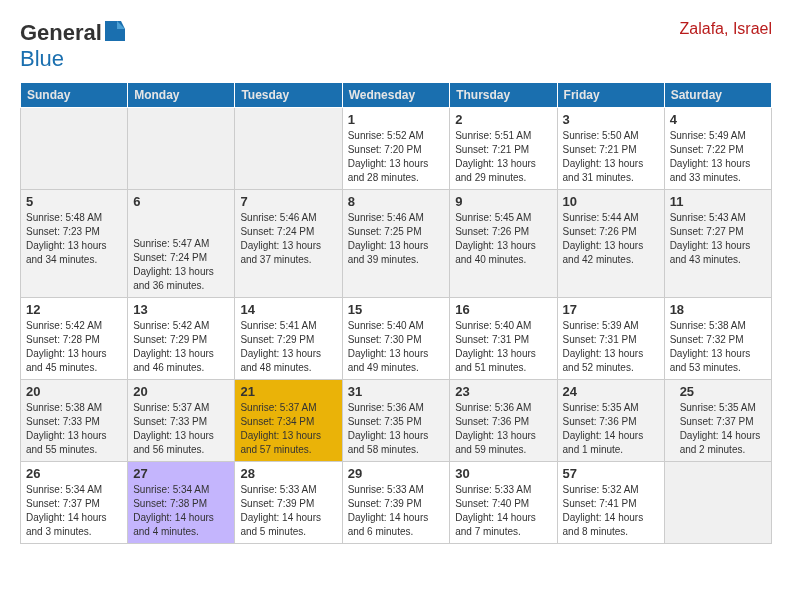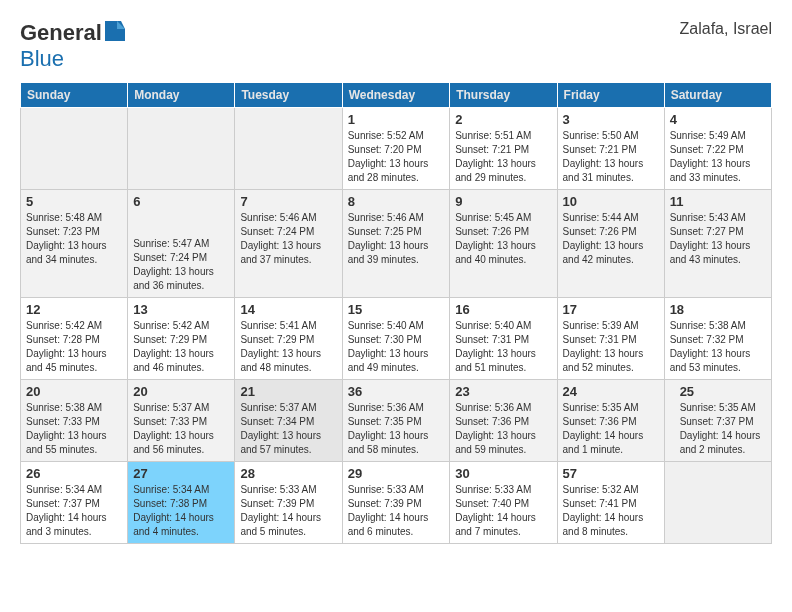--- a/index.html
+++ b/index.html
@@ -28,21 +28,21 @@
     .title-block {
       text-align: right;
     }
     .month-title {
       font-size: 36px;
       color: #333;
       font-weight: normal;
     }
     .location {
       font-size: 16px;
-      color: #404040;
+      color: #b91c1c;
     }
     .calendar {
       width: 100%;
       border-collapse: collapse;
       font-size: 11px;
     }
     .calendar th {
       background: #1a6faf;
       color: #e5e5e5;
       text-align: left;
@@ -259,29 +259,29 @@
 Daylight: 13 hours
 and 55 minutes.</div>
         </td>
         <td style="background: rgb(242, 242, 242); margin-left: 42px;">
           <span class="day-num">20</span>
           <div class="day-info" style="white-space: pre-line;">Sunrise: 5:37 AM
 Sunset: 7:33 PM
 Daylight: 13 hours
 and 56 minutes.</div>
         </td>
-        <td style="background: #e5e5e5;">
+        <td style="background: #eab308;">
           <span class="day-num">21</span>
           <div class="day-info" style="white-space: pre-line;">Sunrise: 5:37 AM
 Sunset: 7:34 PM
 Daylight: 13 hours
 and 57 minutes.</div>
         </td>
         <td style="background: rgb(242, 242, 242);">
-          <span class="day-num">36</span>
+          <span class="day-num">31</span>
           <div class="day-info" style="white-space: pre-line;">Sunrise: 5:36 AM
 Sunset: 7:35 PM
 Daylight: 13 hours
 and 58 minutes.</div>
         </td>
         <td style="background: rgb(242, 242, 242);">
           <span class="day-num">23</span>
           <div class="day-info" style="white-space: pre-line;">Sunrise: 5:36 AM
 Sunset: 7:36 PM
 Daylight: 13 hours
@@ -303,21 +303,21 @@
         </td>
       </tr>
       <tr>
         <td style="background: rgb(255, 255, 255);">
           <span class="day-num">26</span>
           <div class="day-info" style="white-space: pre-line;">Sunrise: 5:34 AM
 Sunset: 7:37 PM
 Daylight: 14 hours
 and 3 minutes.</div>
         </td>
-        <td style="background: #7dd3fc; margin-top: 40px;">
+        <td style="background: #c4b5fd; margin-top: 40px;">
           <span class="day-num">27</span>
           <div class="day-info" style="white-space: pre-line;">Sunrise: 5:34 AM
 Sunset: 7:38 PM
 Daylight: 14 hours
 and 4 minutes.</div>
         </td>
         <td style="background: rgb(255, 255, 255);">
           <span class="day-num">28</span>
           <div class="day-info" style="white-space: pre-line;">Sunrise: 5:33 AM
 Sunset: 7:39 PM

